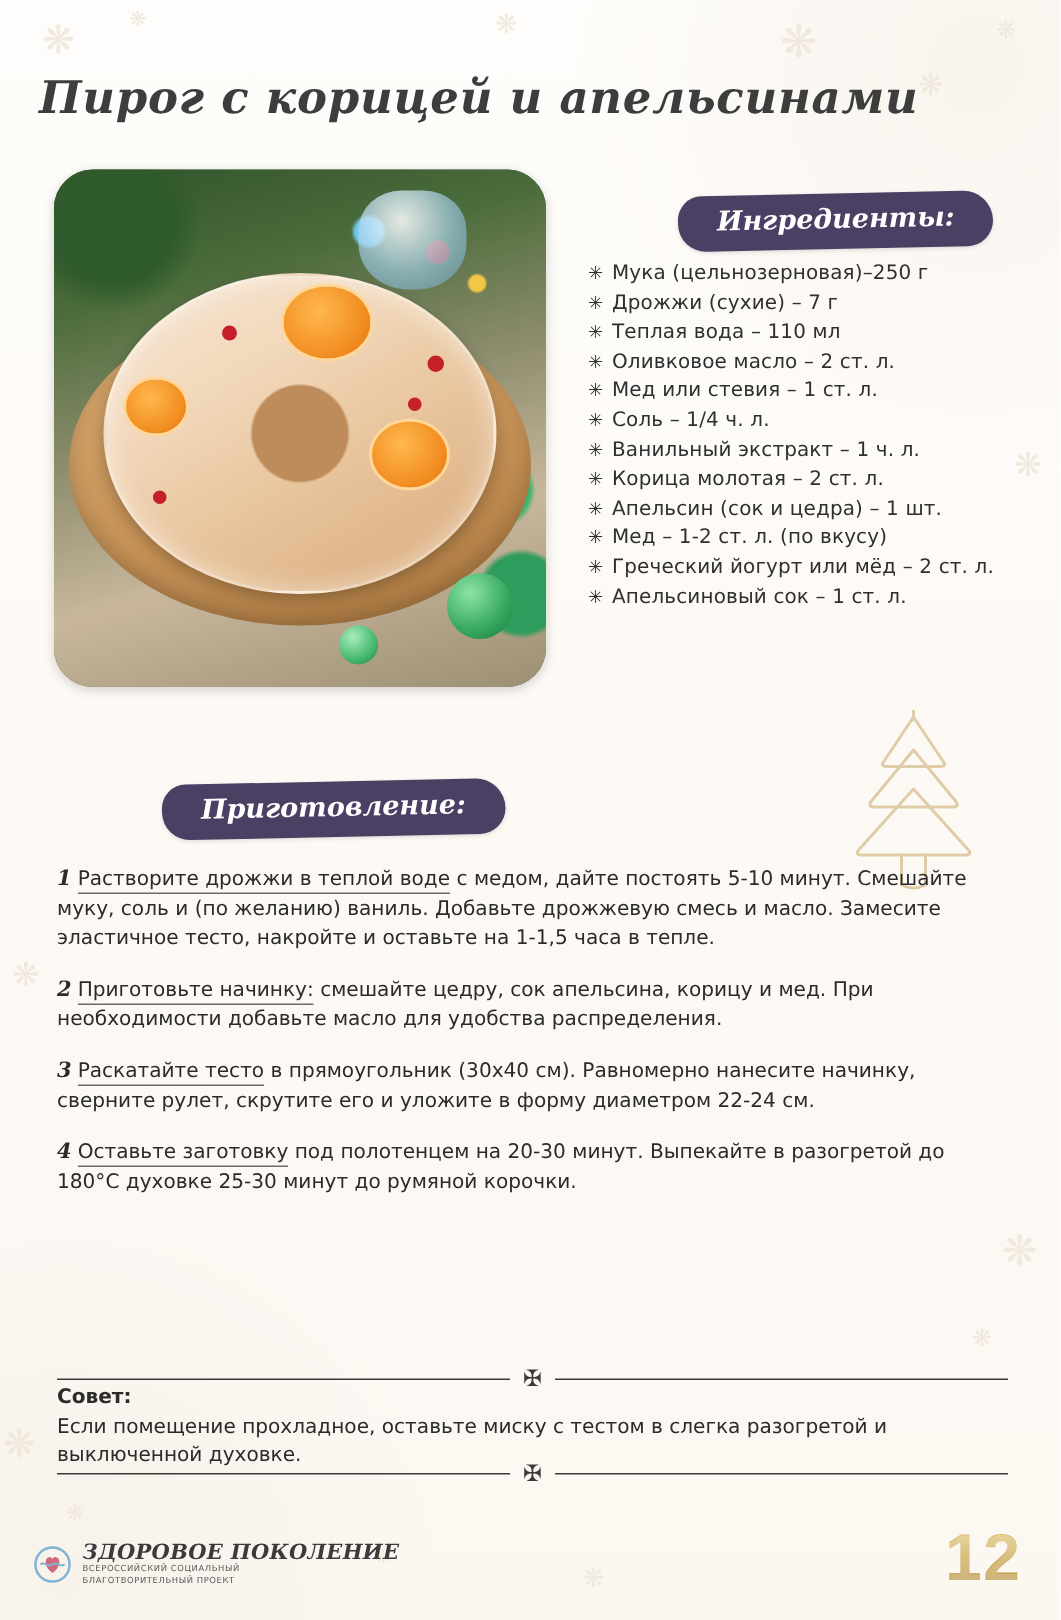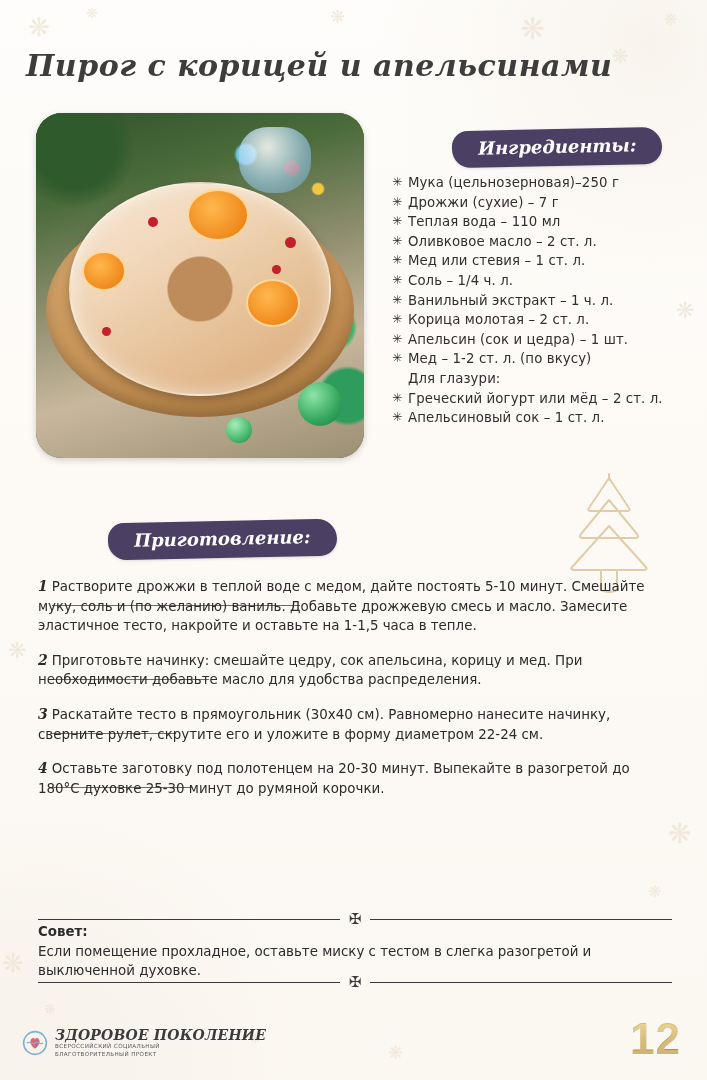--- a/index.html
+++ b/index.html
@@ -179,21 +179,21 @@
   }
   .step .num {
     font-family: "DejaVu Serif", serif;
     font-style: italic;
     font-weight: bold;
     font-size: 14px;
     margin-right: 4px;
   }
   .step .lead {
     border-bottom: 1px solid #6a6a6a;
-    padding-bottom: 11px;
+    padding-bottom: 1px;
   }
 
   
   .divider {
     position: absolute;
     left: 38px;
     width: 634px;
     display: flex;
     align-items: center;
     color: #3a3a3a;
@@ -341,24 +341,20 @@
       <span class="txt">Корица молотая – 2 ст. л.</span>
     </div>
     <div class="ing-row">
       <span class="star">✳</span>
       <span class="txt">Апельсин (сок и цедра) – 1 шт.</span>
     </div>
     <div class="ing-row">
       <span class="star">✳</span>
       <span class="txt">Мед – 1-2 ст. л. (по вкусу)</span>
     </div>
-    <div class="ing-row sub">
-      <span class="star">✳</span>
-      <span class="txt">Для глазури:</span>
-    </div>
     <div class="ing-row">
       <span class="star">✳</span>
       <span class="txt">Греческий йогурт или мёд – 2 ст. л.</span>
     </div>
     <div class="ing-row">
       <span class="star">✳</span>
       <span class="txt">Апельсиновый сок – 1 ст. л.</span>
     </div>
   </div>
 

